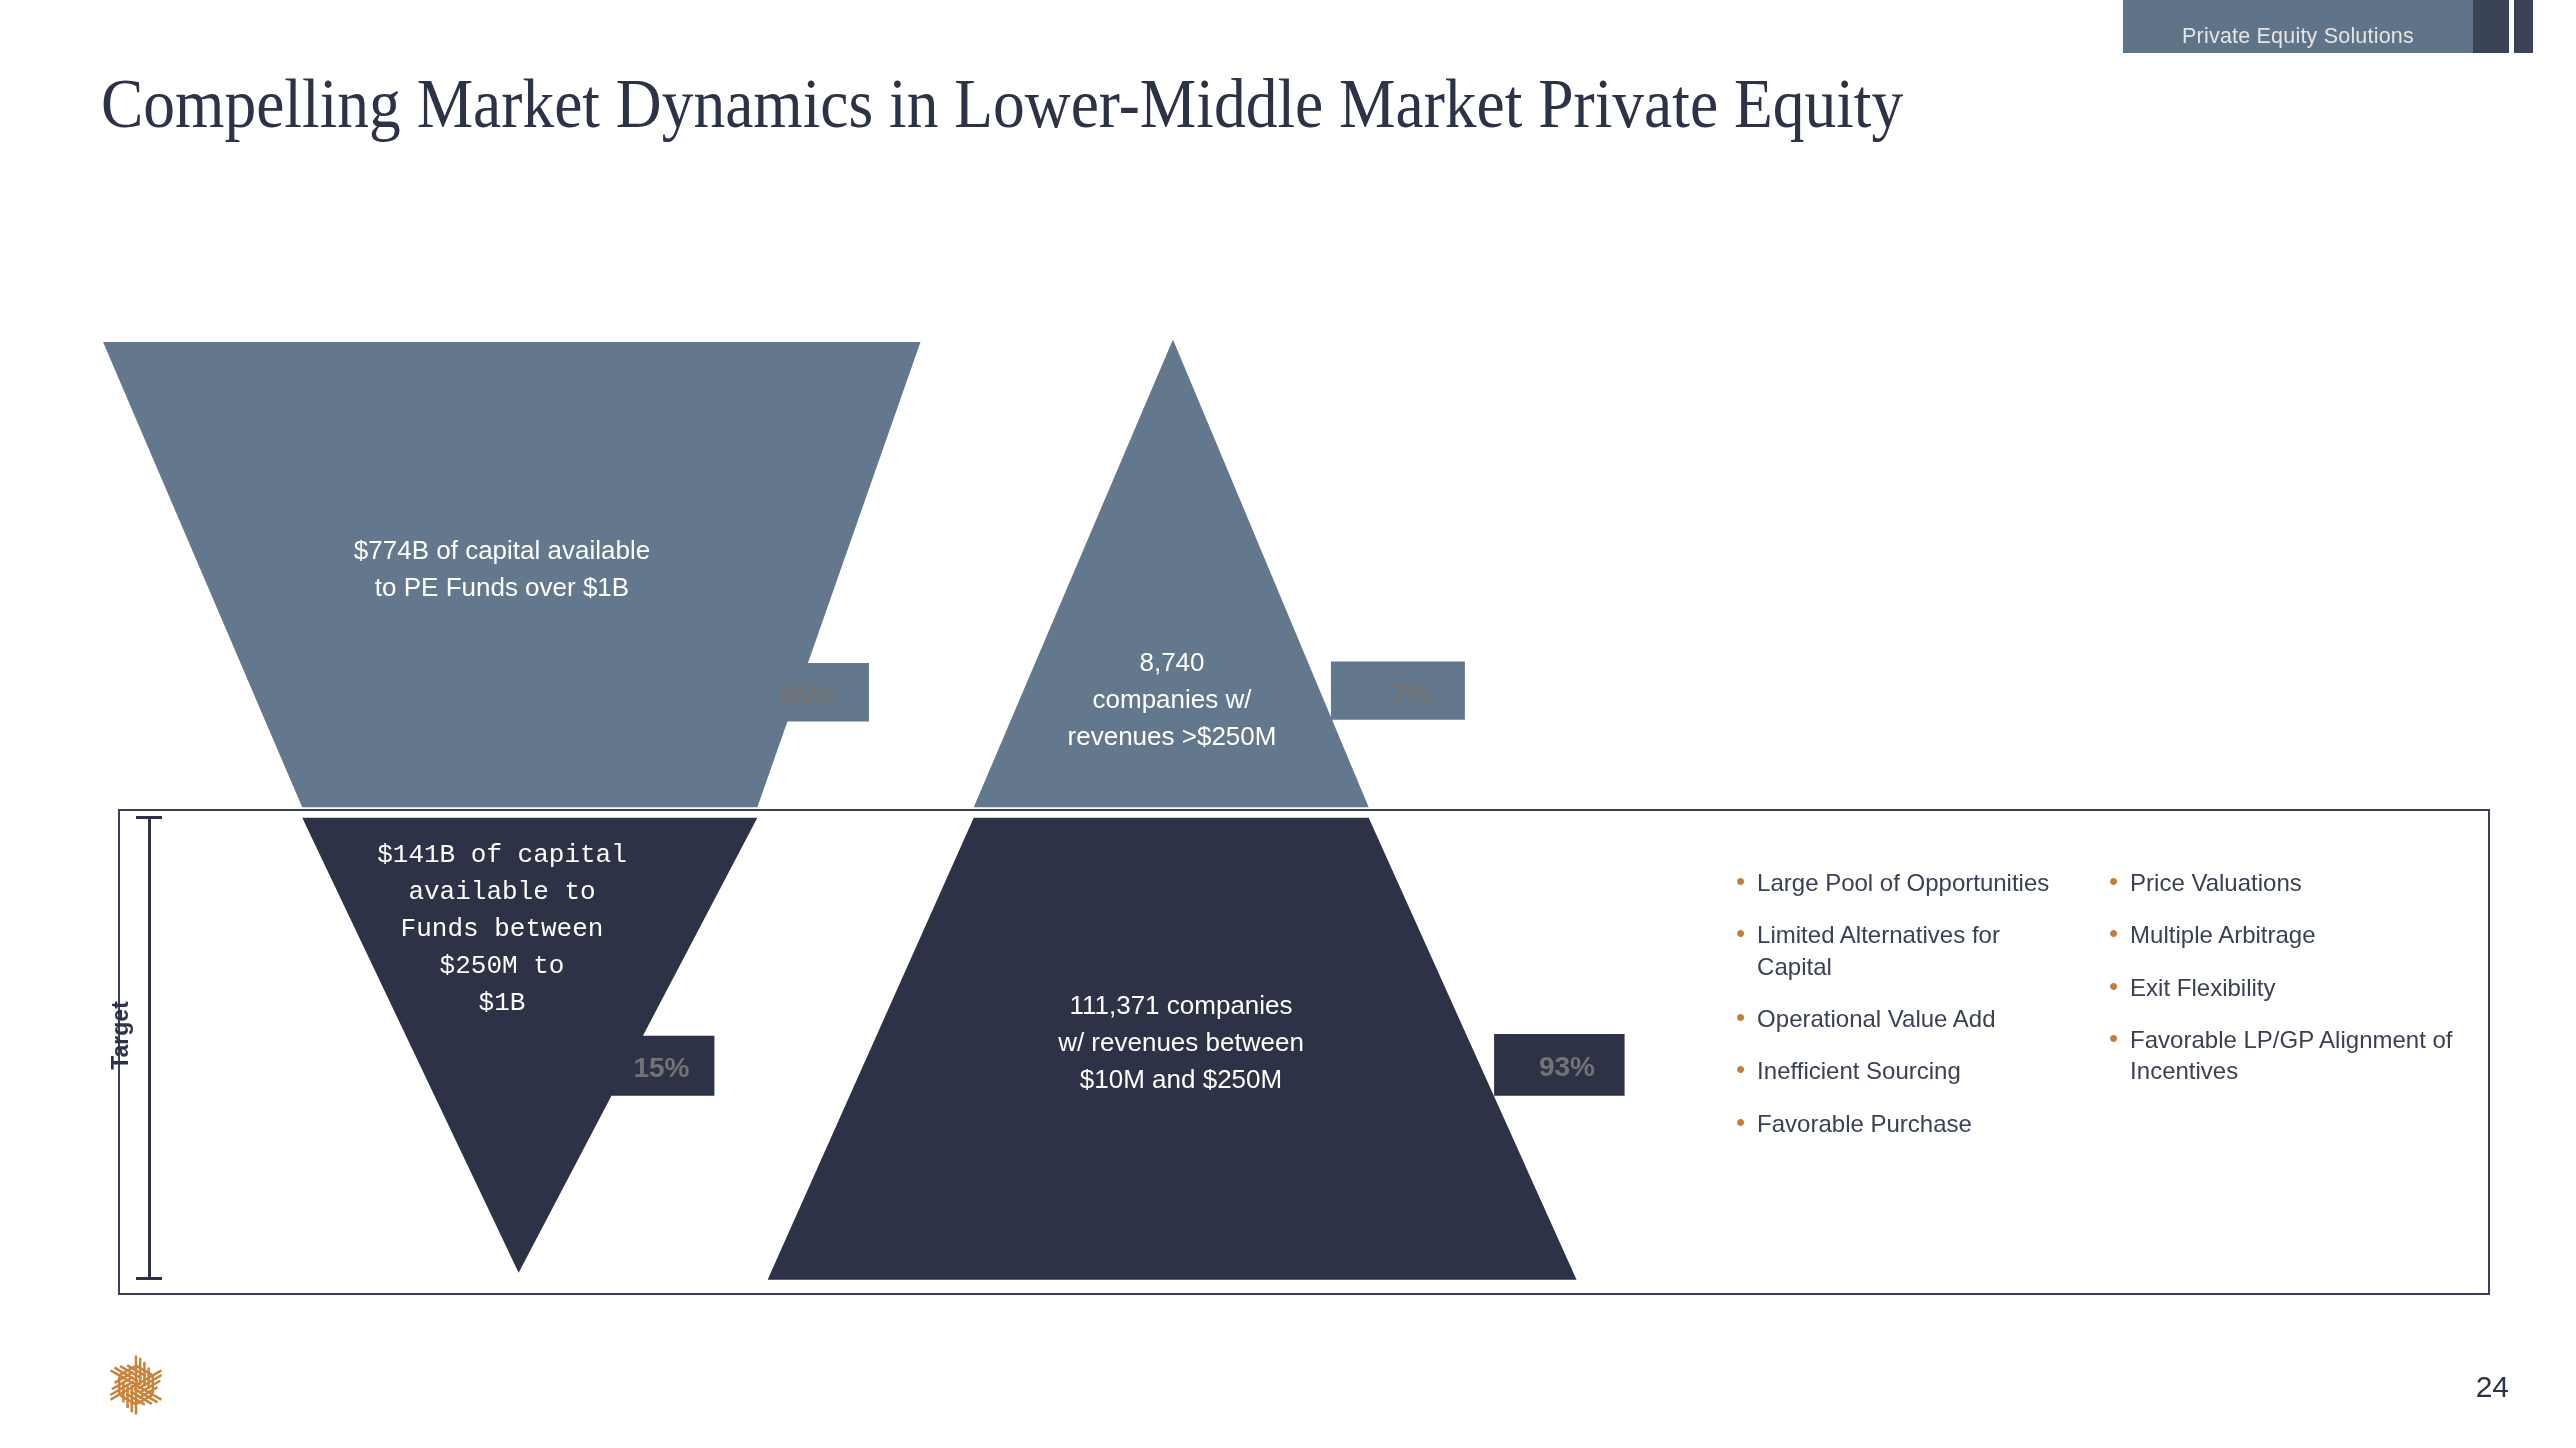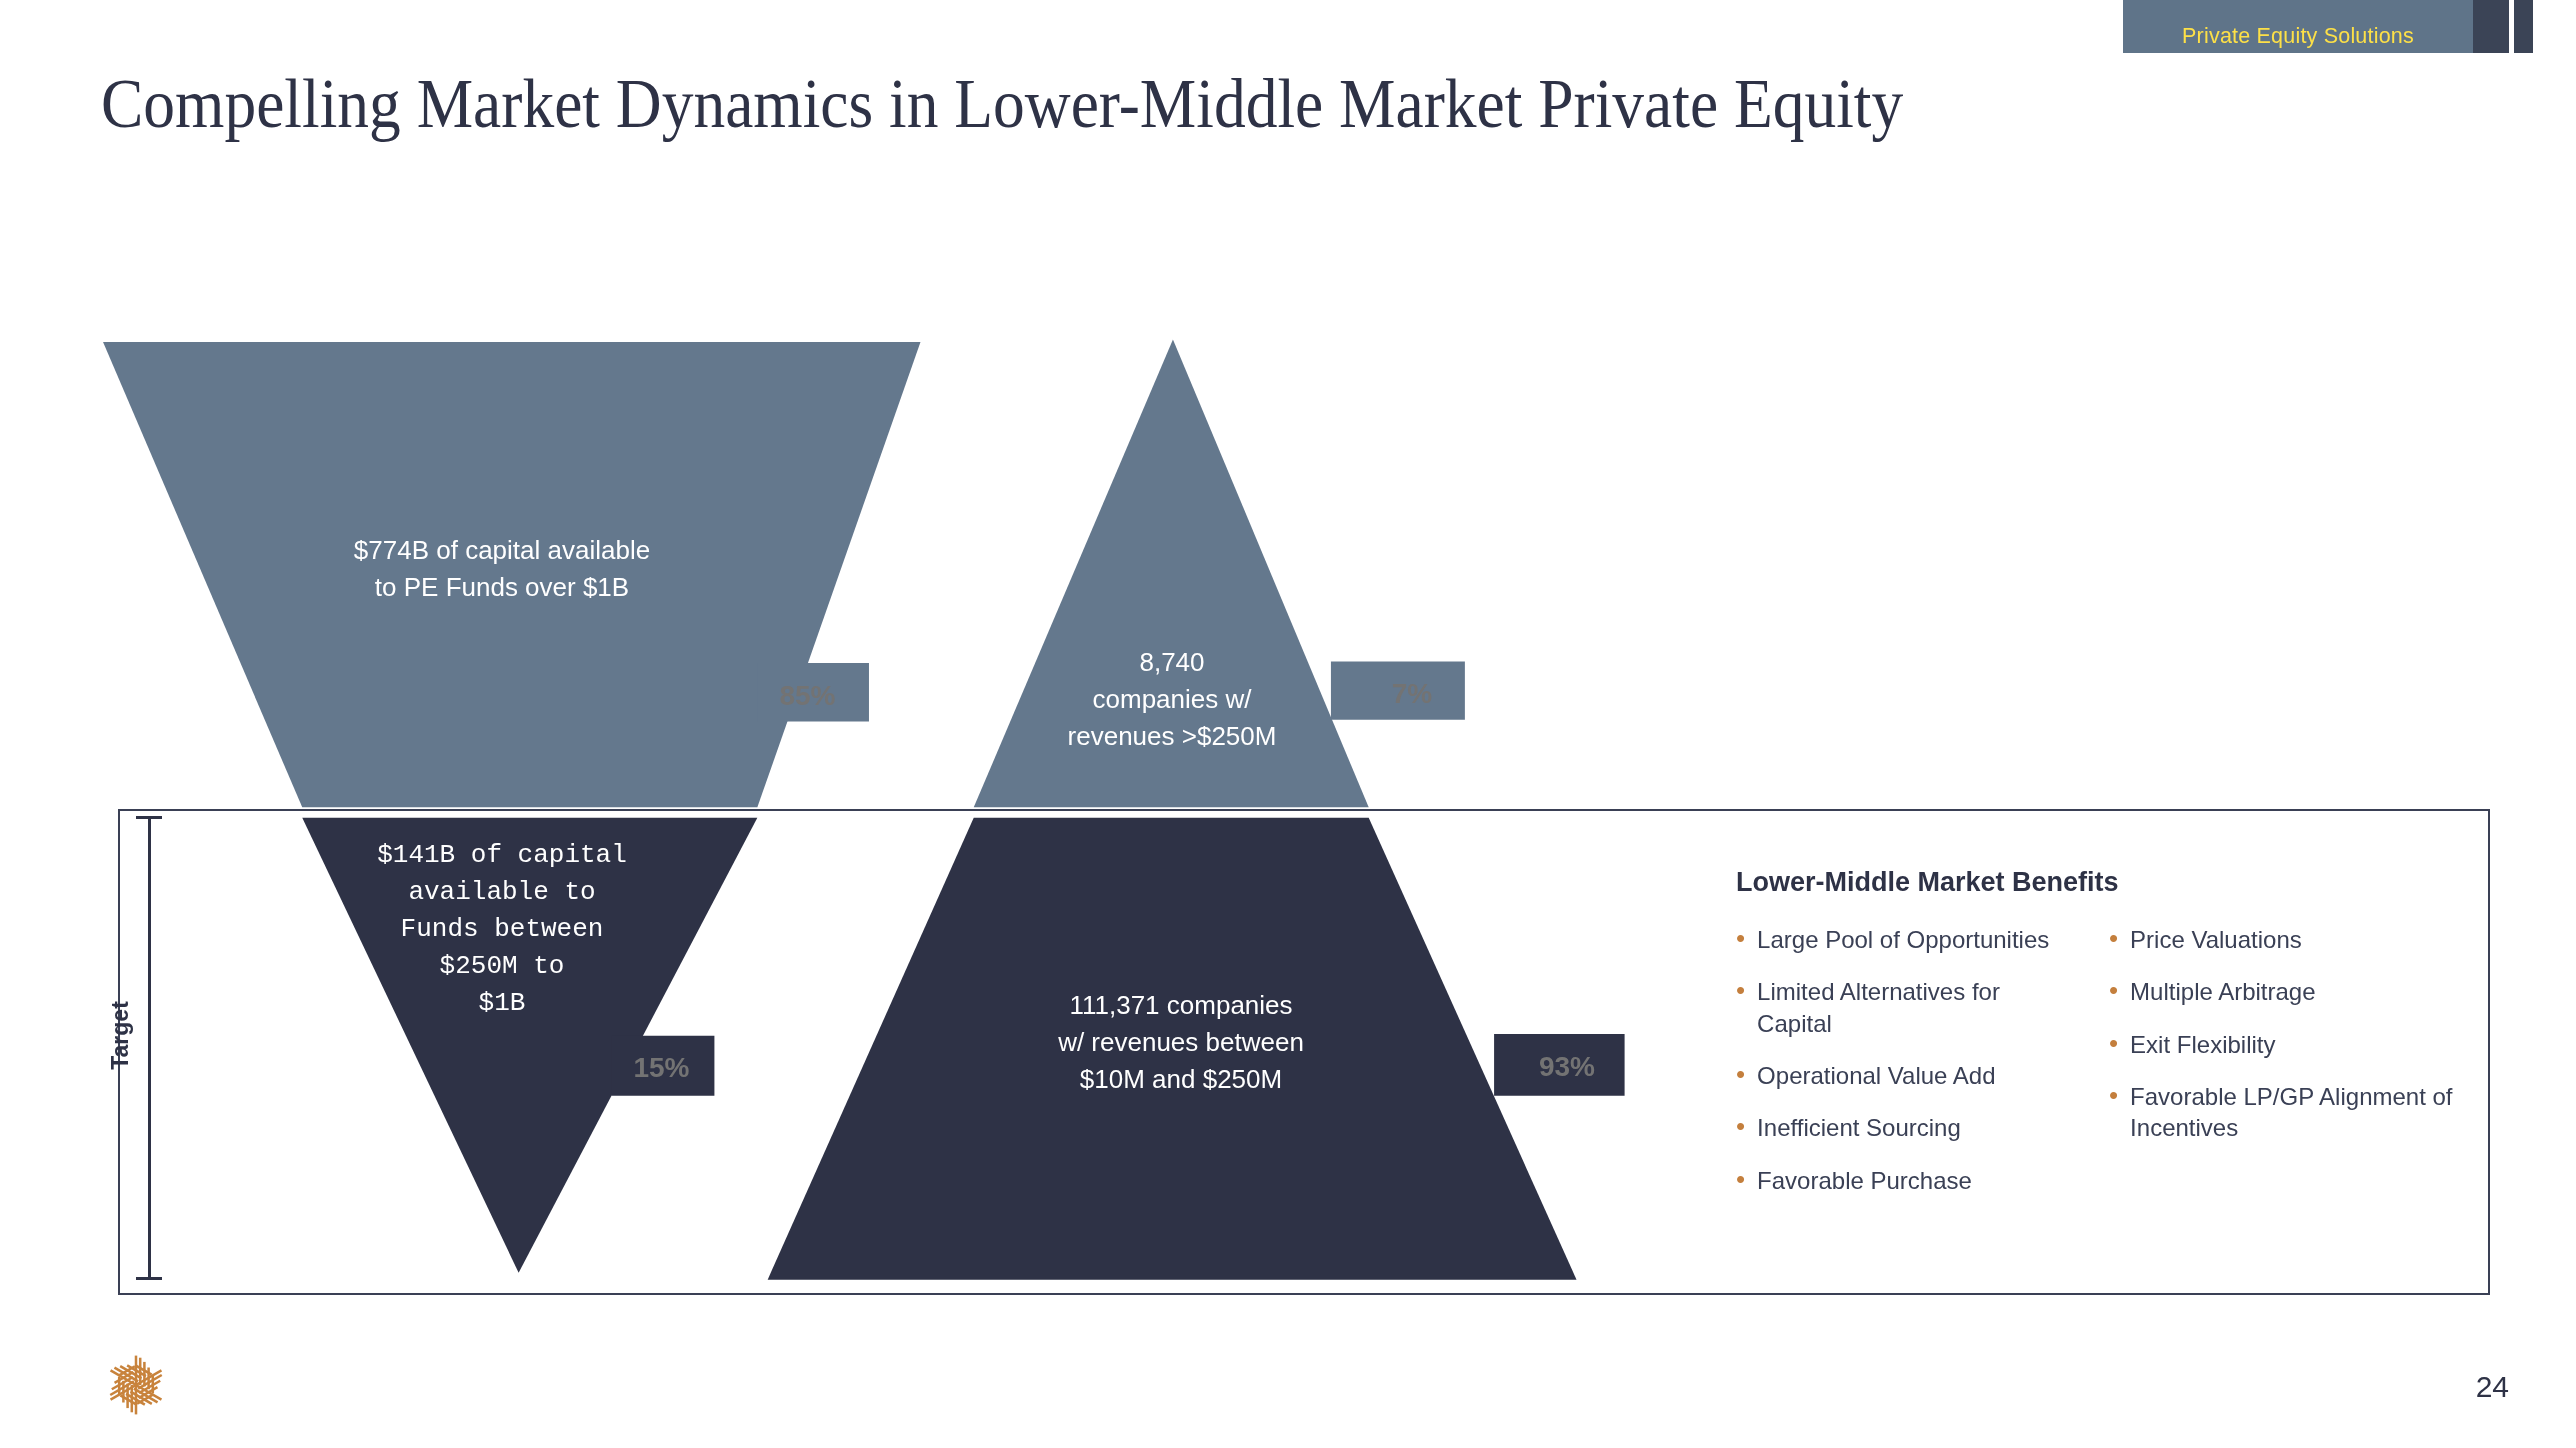--- a/index.html
+++ b/index.html
@@ -3,21 +3,21 @@
 <meta charset="utf-8">
 <style>
   html,body{margin:0;padding:0;background:#ffffff;}
   body{width:2576px;height:1449px;position:relative;overflow:hidden;
        font-family:"Liberation Sans","DejaVu Sans",sans-serif;
        -webkit-font-smoothing:antialiased;}
 
   
   #header-tab{position:absolute;top:0;left:2123px;width:350px;height:53px;
       background:#5f7489;display:flex;align-items:center;justify-content:center;}
-  #header-tab span{color:#fde047;font-size:21.5px;letter-spacing:0.2px;margin-top:19px;}
+  #header-tab span{color:#e5e5e5;font-size:21.5px;letter-spacing:0.2px;margin-top:19px;}
   #header-tab-dark{position:absolute;top:0;left:2473px;width:36px;height:53px;background:#3b4456;}
   #header-tab-dark2{position:absolute;top:0;left:2514px;width:19px;height:53px;background:#3b4456;}
 
   
   #page-title{position:absolute;left:101px;top:67px;width:2404px;
       font-family:"Liberation Serif","DejaVu Serif",serif;
       font-size:69px;line-height:1.08;color:#2e3246;
       font-weight:400;transform:scaleX(.92);transform-origin:left top;
       white-space:nowrap;}
 
@@ -132,21 +132,20 @@
 <div class="funnel-txt" id="txt-bot-right">111,371 companies
 w/ revenues between
 $10M and $250M</div>
 
 <div class="pct" id="pct-85">85%</div>
 <div class="pct" id="pct-7">7%</div>
 <div class="pct" id="pct-15">15%</div>
 <div class="pct" id="pct-93">93%</div>
 
 <div id="benefits">
-  <div id="benefits-title">Lower-Middle Market Benefits</div>
   <div id="benefits-cols">
     <div class="bcol" id="bcol-left">
       <div class="bitem">
         <span class="bdot">•</span>
         <span class="btext">Large Pool of Opportunities</span>
       </div>
       <div class="bitem">
         <span class="bdot">•</span>
         <span class="btext">Limited Alternatives for Capital</span>
       </div>

